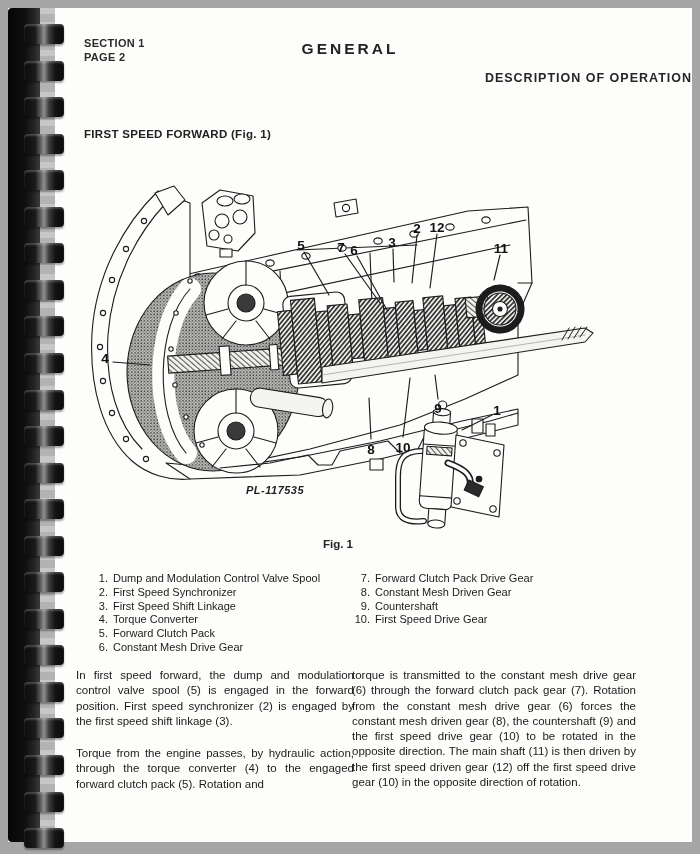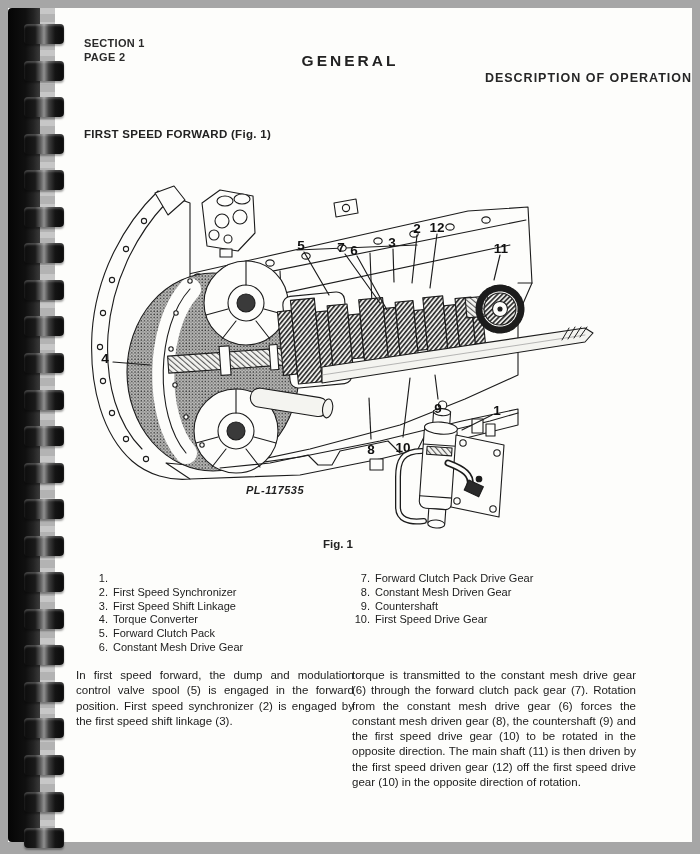--- a/index.html
+++ b/index.html
@@ -29,21 +29,21 @@
     background:linear-gradient(90deg,#0c0c0c 0%,#1a1a1a 28%,#565656 40%,#8f8f8f 50%,#3f3f3f 62%,#141414 78%,#0a0a0a 100%);
     box-shadow:inset 0 2px 2px rgba(255,255,255,.22), 0 2px 2px rgba(0,0,0,.35);
     z-index:4;
   }
   
   .hdr-left{
     position:absolute;left:84px;top:36px;font-size:11px;font-weight:bold;
     color:#2a2a2a;line-height:14px;letter-spacing:.3px;
   }
   .title{
-    position:absolute;left:8px;top:52px;width:684px;text-align:center;
+    position:absolute;left:8px;top:40px;width:684px;text-align:center;
     font-size:15.5px;font-weight:bold;letter-spacing:3px;color:#222;
   }
   .subtitle{
     position:absolute;left:8px;top:71px;width:684px;text-align:right;
     font-size:12.5px;font-weight:bold;letter-spacing:1px;color:#262626;
   }
   .fig-heading{
     position:absolute;left:84px;top:128px;font-size:11.5px;font-weight:bold;
     color:#222;letter-spacing:.3px;
   }
@@ -301,20 +301,21 @@
   <text class="plate" x="176" y="331">PL-117535</text>
 </svg>
 
 <div class="caption">
   <div>Fig. 1</div>
 </div>
 
 <div class="legend lcol">
   <div class="lrow">
       <span class="ln">1.</span>
+      <span class="lt">Dump and Modulation Control Valve Spool</span>
     </div>
   <div class="lrow">
       <span class="ln">2.</span>
       <span class="lt">First Speed Synchronizer</span>
     </div>
   <div class="lrow">
       <span class="ln">3.</span>
       <span class="lt">First Speed Shift Linkage</span>
     </div>
   <div class="lrow">
@@ -344,16 +345,17 @@
       <span class="lt">Countershaft</span>
     </div>
   <div class="lrow">
       <span class="ln">10.</span>
       <span class="lt">First Speed Drive Gear</span>
     </div>
 </div>
 
 <div class="bodycol left">
   <p>In first speed forward, the dump and modulation control valve spool (5) is engaged in the forward position. First speed synchronizer (2) is engaged by the first speed shift linkage (3).</p>
+  <p>Torque from the engine passes, by hydraulic action, through the torque converter (4) to the engaged forward clutch pack (5). Rotation and</p>
 </div>
 <div class="bodycol right">
   <p>torque is transmitted to the constant mesh drive gear (6) through the forward clutch pack gear (7). Rotation from the constant mesh drive gear (6) forces the constant mesh driven gear (8), the countershaft (9) and the first speed drive gear (10) to be rotated in the opposite direction. The main shaft (11) is then driven by the first speed driven gear (12) off the first speed drive gear (10) in the opposite direction of rotation.</p>
 </div>
 
 </body></html>

